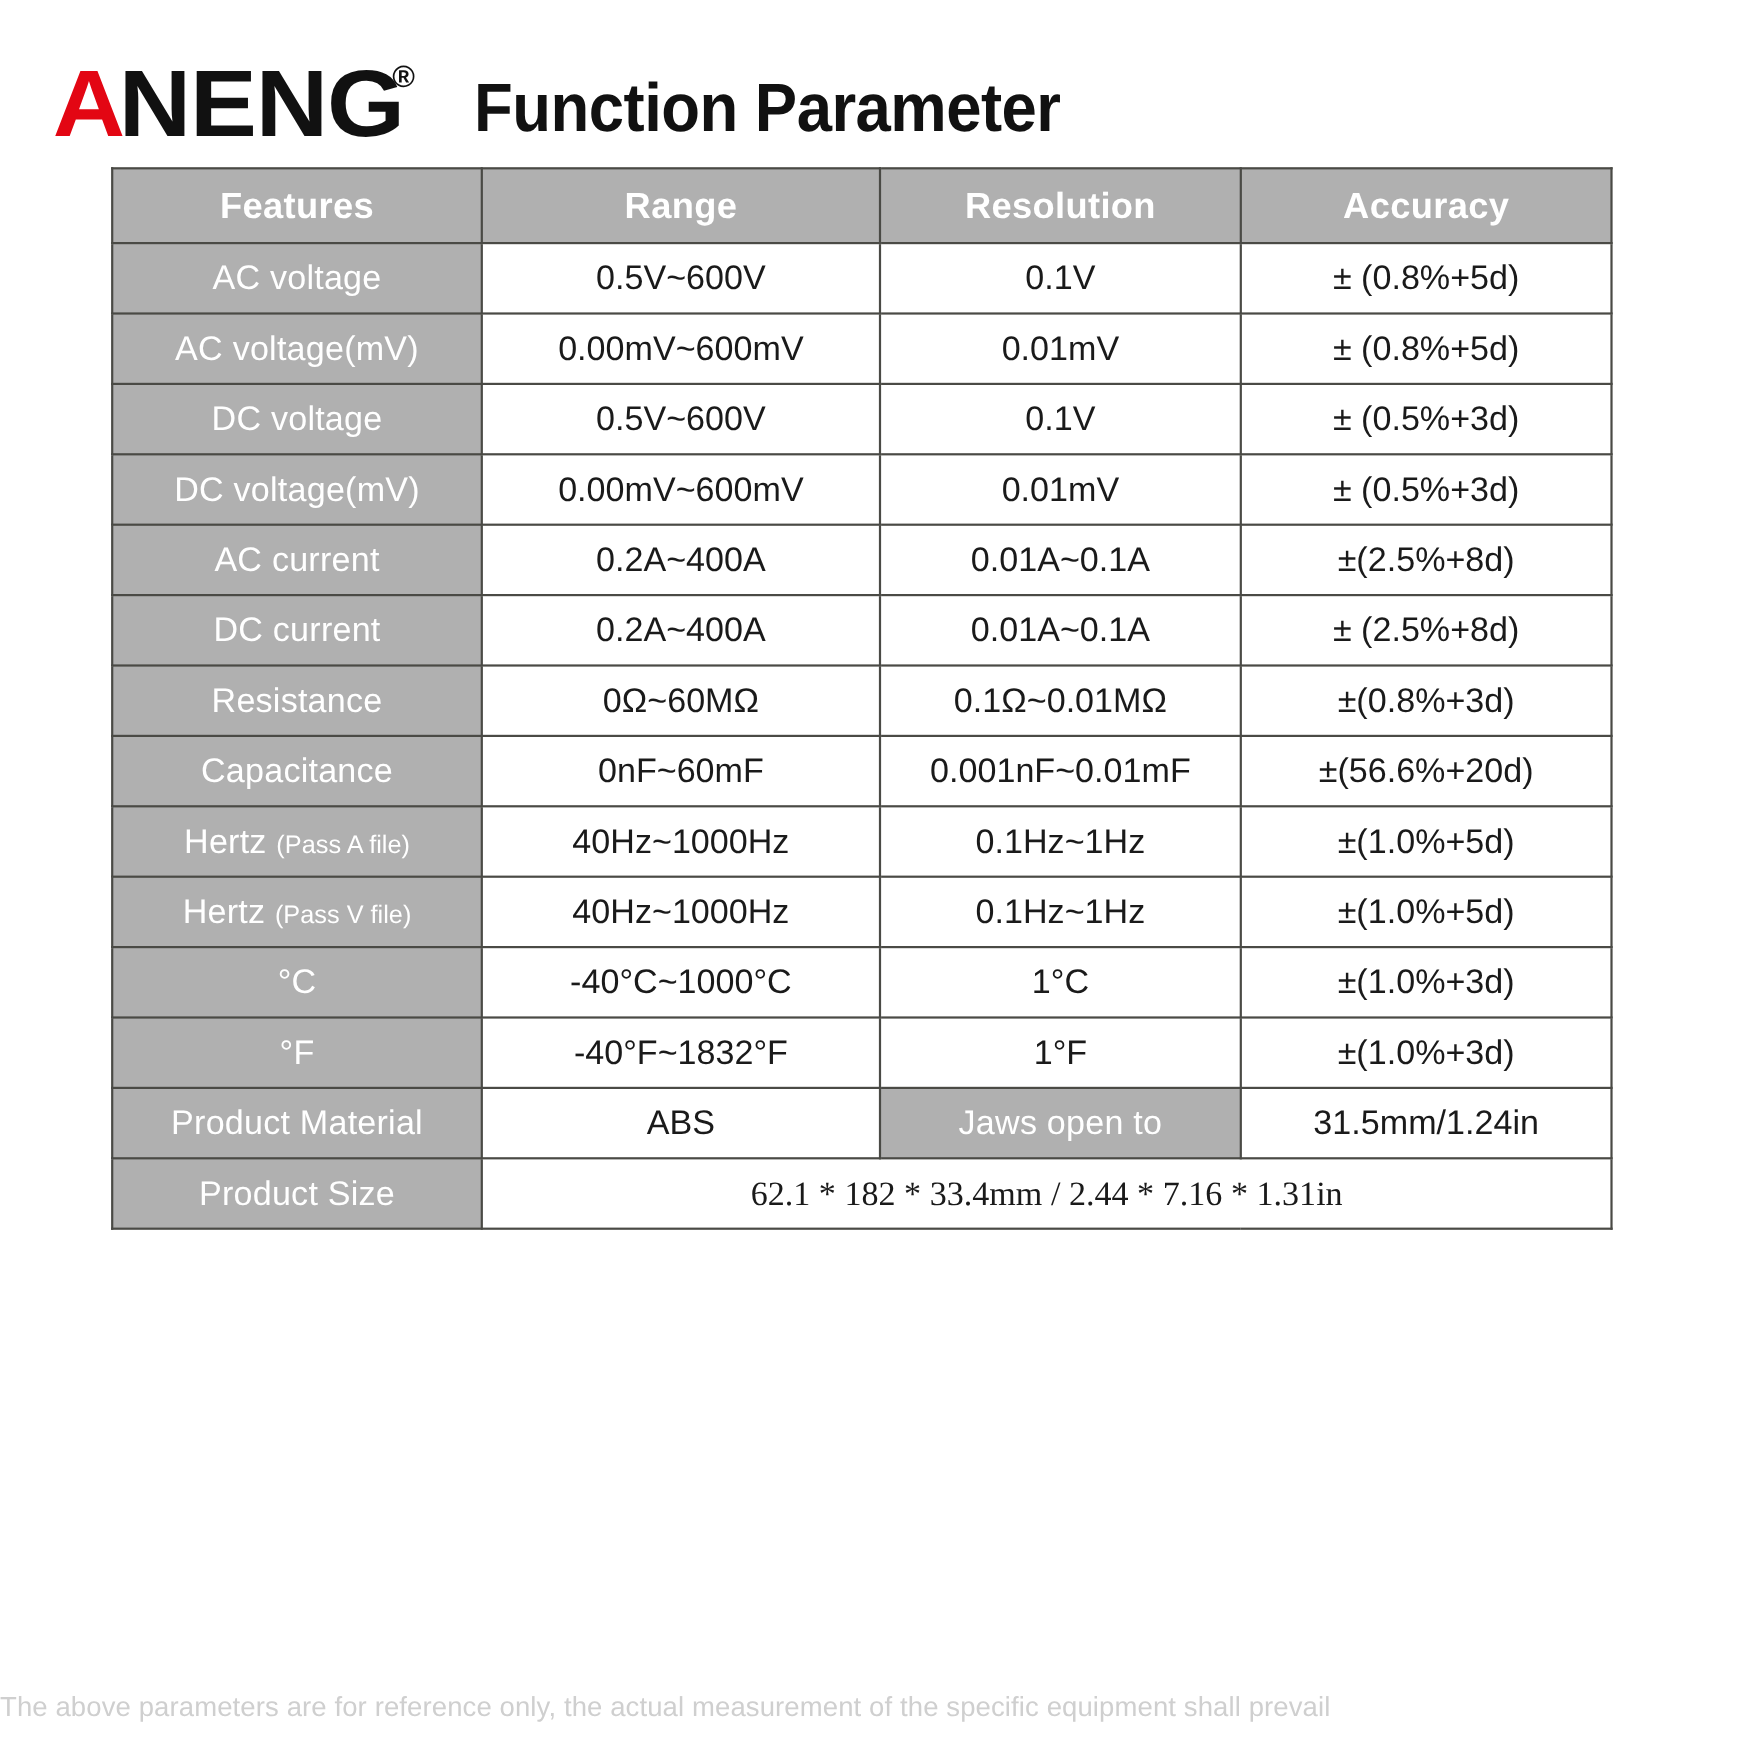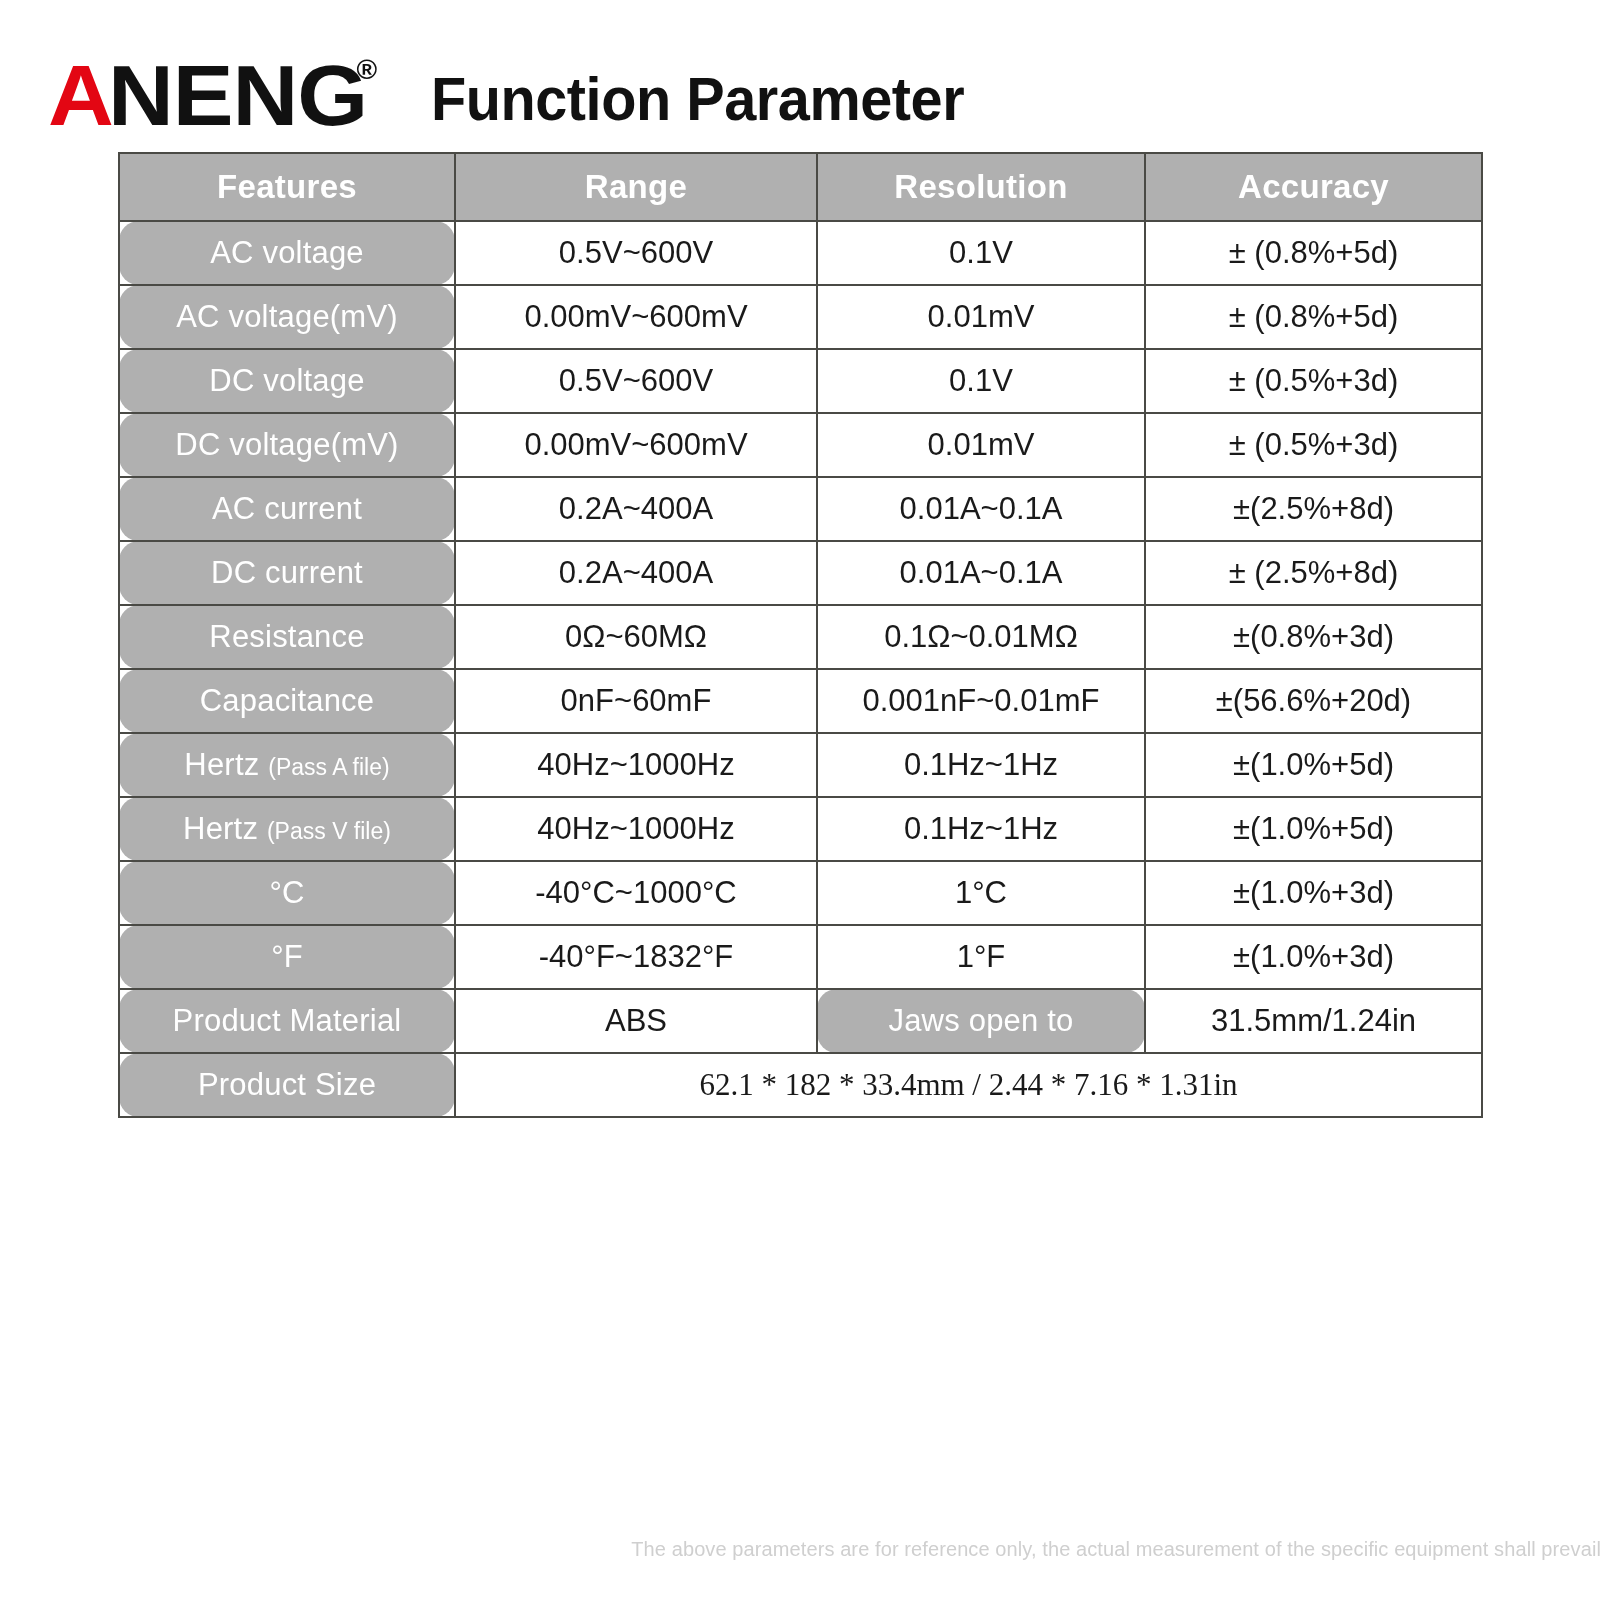--- a/index.html
+++ b/index.html
@@ -69,21 +69,21 @@
     letter-spacing: -0.5px;
     transform: scaleX(0.93);
     transform-origin: left bottom;
     white-space: nowrap;
     padding-bottom: 4px;
   }
 
   
   .table-wrap {
     position: absolute;
-    left: 118px;
+    left: 101px;
     top: 152px;
     width: 1363px;
   }
   table.spec {
     border-collapse: collapse;
     width: 1363px;
     table-layout: fixed;
   }
   table.spec col.c1 { width: 336px; }
   table.spec col.c2 { width: 362px; }
@@ -108,21 +108,20 @@
     font-weight: 700;
     font-size: 33px;
     height: 68px;
     letter-spacing: 0.3px;
   }
   td.gray {
     background: #b0b0b0 !important;
     color: #ffffff !important;
     font-weight: 700;
     letter-spacing: 0.2px;
-    border-radius: 20px;
   }
   td.val {
     font-weight: 400;
     color: #141414;
   }
   .sub {
     font-size: 23px;
     font-weight: 400;
     letter-spacing: 0;
   }
@@ -139,22 +138,22 @@
     font-size: 35px;
     font-family: Liberation Serif, serif;
   }
 
   
   .footnote {
     position: absolute;
     left: 0;
     right: 0;
     top: 1538px;
-    text-align: right;
-    font-size: 20px;
+    text-align: left;
+    font-size: 25px;
     color: #cfcfcf;
     letter-spacing: 0.1px;
   }
 </style>
 </head>
 <body>
 
 <div class="page">
 
   <div class="header">

